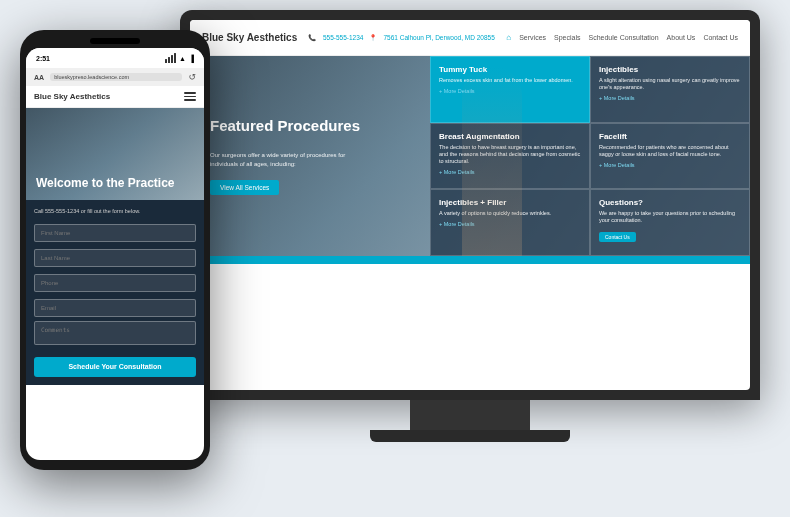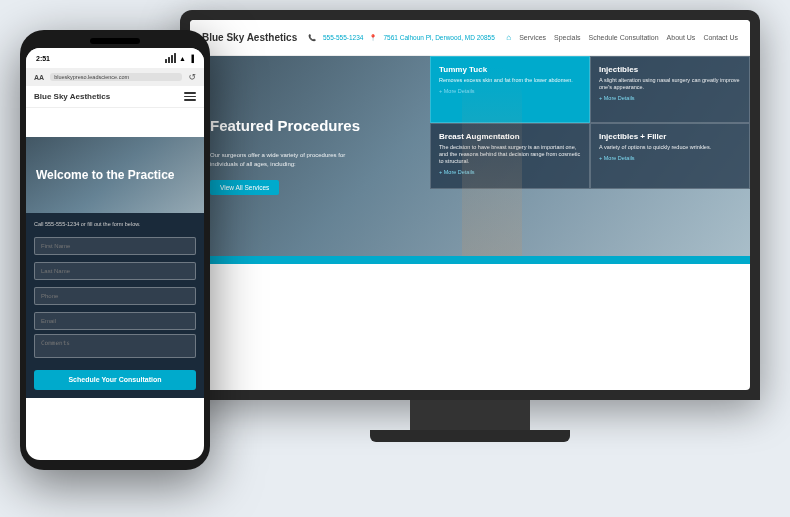--- a/index.html
+++ b/index.html
@@ -282,27 +282,26 @@
     }
     .hamburger-line {
       width: 12px;
       height: 1.5px;
       background: #333;
       border-radius: 1px;
     }
 
     
     .phone-hero {
-      height: 76px;
+      height: 92px;
       background: linear-gradient(to bottom, rgba(0,0,0,0.5), rgba(0,0,0,0.3)), #6b8fa3;
       position: relative;
       overflow: hidden;
       display: flex;
-      align-items: center;
-      margin-top: 29px;
+      align-items: flex-end;
     }
     .phone-hero-bg {
       position: absolute;
       inset: 0;
       background: linear-gradient(135deg, #4a6070, #7a9bb0, #c8d8e0);
       opacity: 0.6;
     }
     .phone-hero-content {
       position: relative;
       z-index: 2;
@@ -475,27 +474,37 @@
             <div class="proc-desc">A slight alteration using nasal surgery can greatly improve one's appearance.</div>
             <div class="proc-more">+ More Details</div>
           </div>
 
           <div class="proc-card dark">
             <div class="proc-title">Breast Augmentation</div>
             <div class="proc-desc">The decision to have breast surgery is an important one, and the reasons behind that decision range from cosmetic to structural.</div>
             <div class="proc-more">+ More Details</div>
           </div>
 
+          <div class="proc-card dark">
+            <div class="proc-title">Facelift</div>
+            <div class="proc-desc">Recommended for patients who are concerned about saggy or loose skin and loss of facial muscle tone.</div>
+            <div class="proc-more">+ More Details</div>
+          </div>
 
           <div class="proc-card dark">
             <div class="proc-title">Injectibles + Filler</div>
             <div class="proc-desc">A variety of options to quickly reduce wrinkles.</div>
             <div class="proc-more">+ More Details</div>
           </div>
 
+          <div class="proc-card dark">
+            <div class="proc-title">Questions?</div>
+            <div class="proc-desc">We are happy to take your questions prior to scheduling your consultation.</div>
+            <button class="proc-btn">Contact Us</button>
+          </div>
         </div>
       </div>
 
       <div class="blue-bar"></div>
 
     </div>
   </div>
   <div class="monitor-stand"></div>
   <div class="monitor-base"></div>
 </div>

